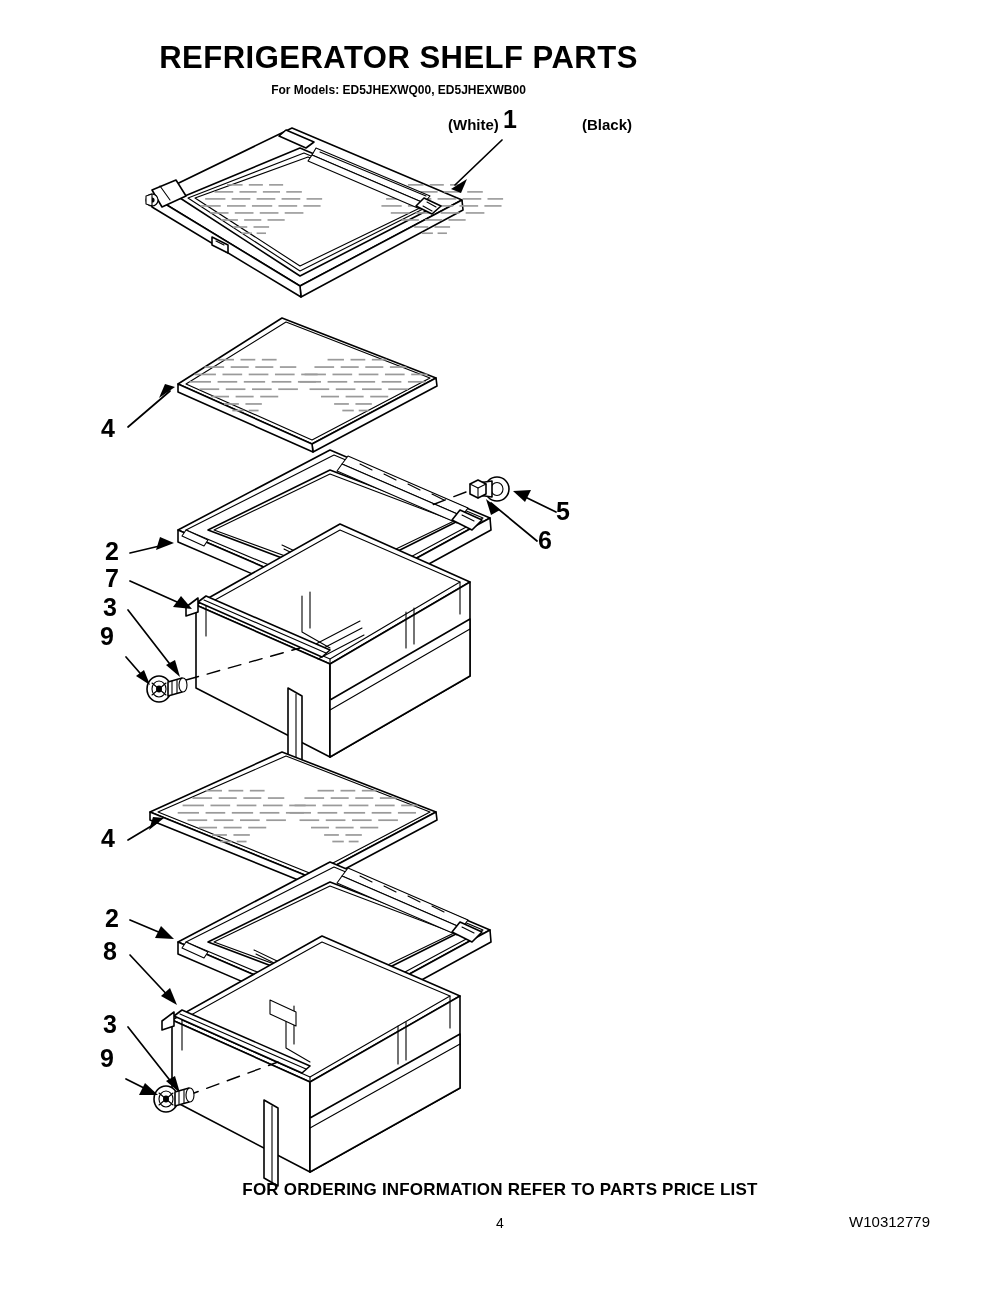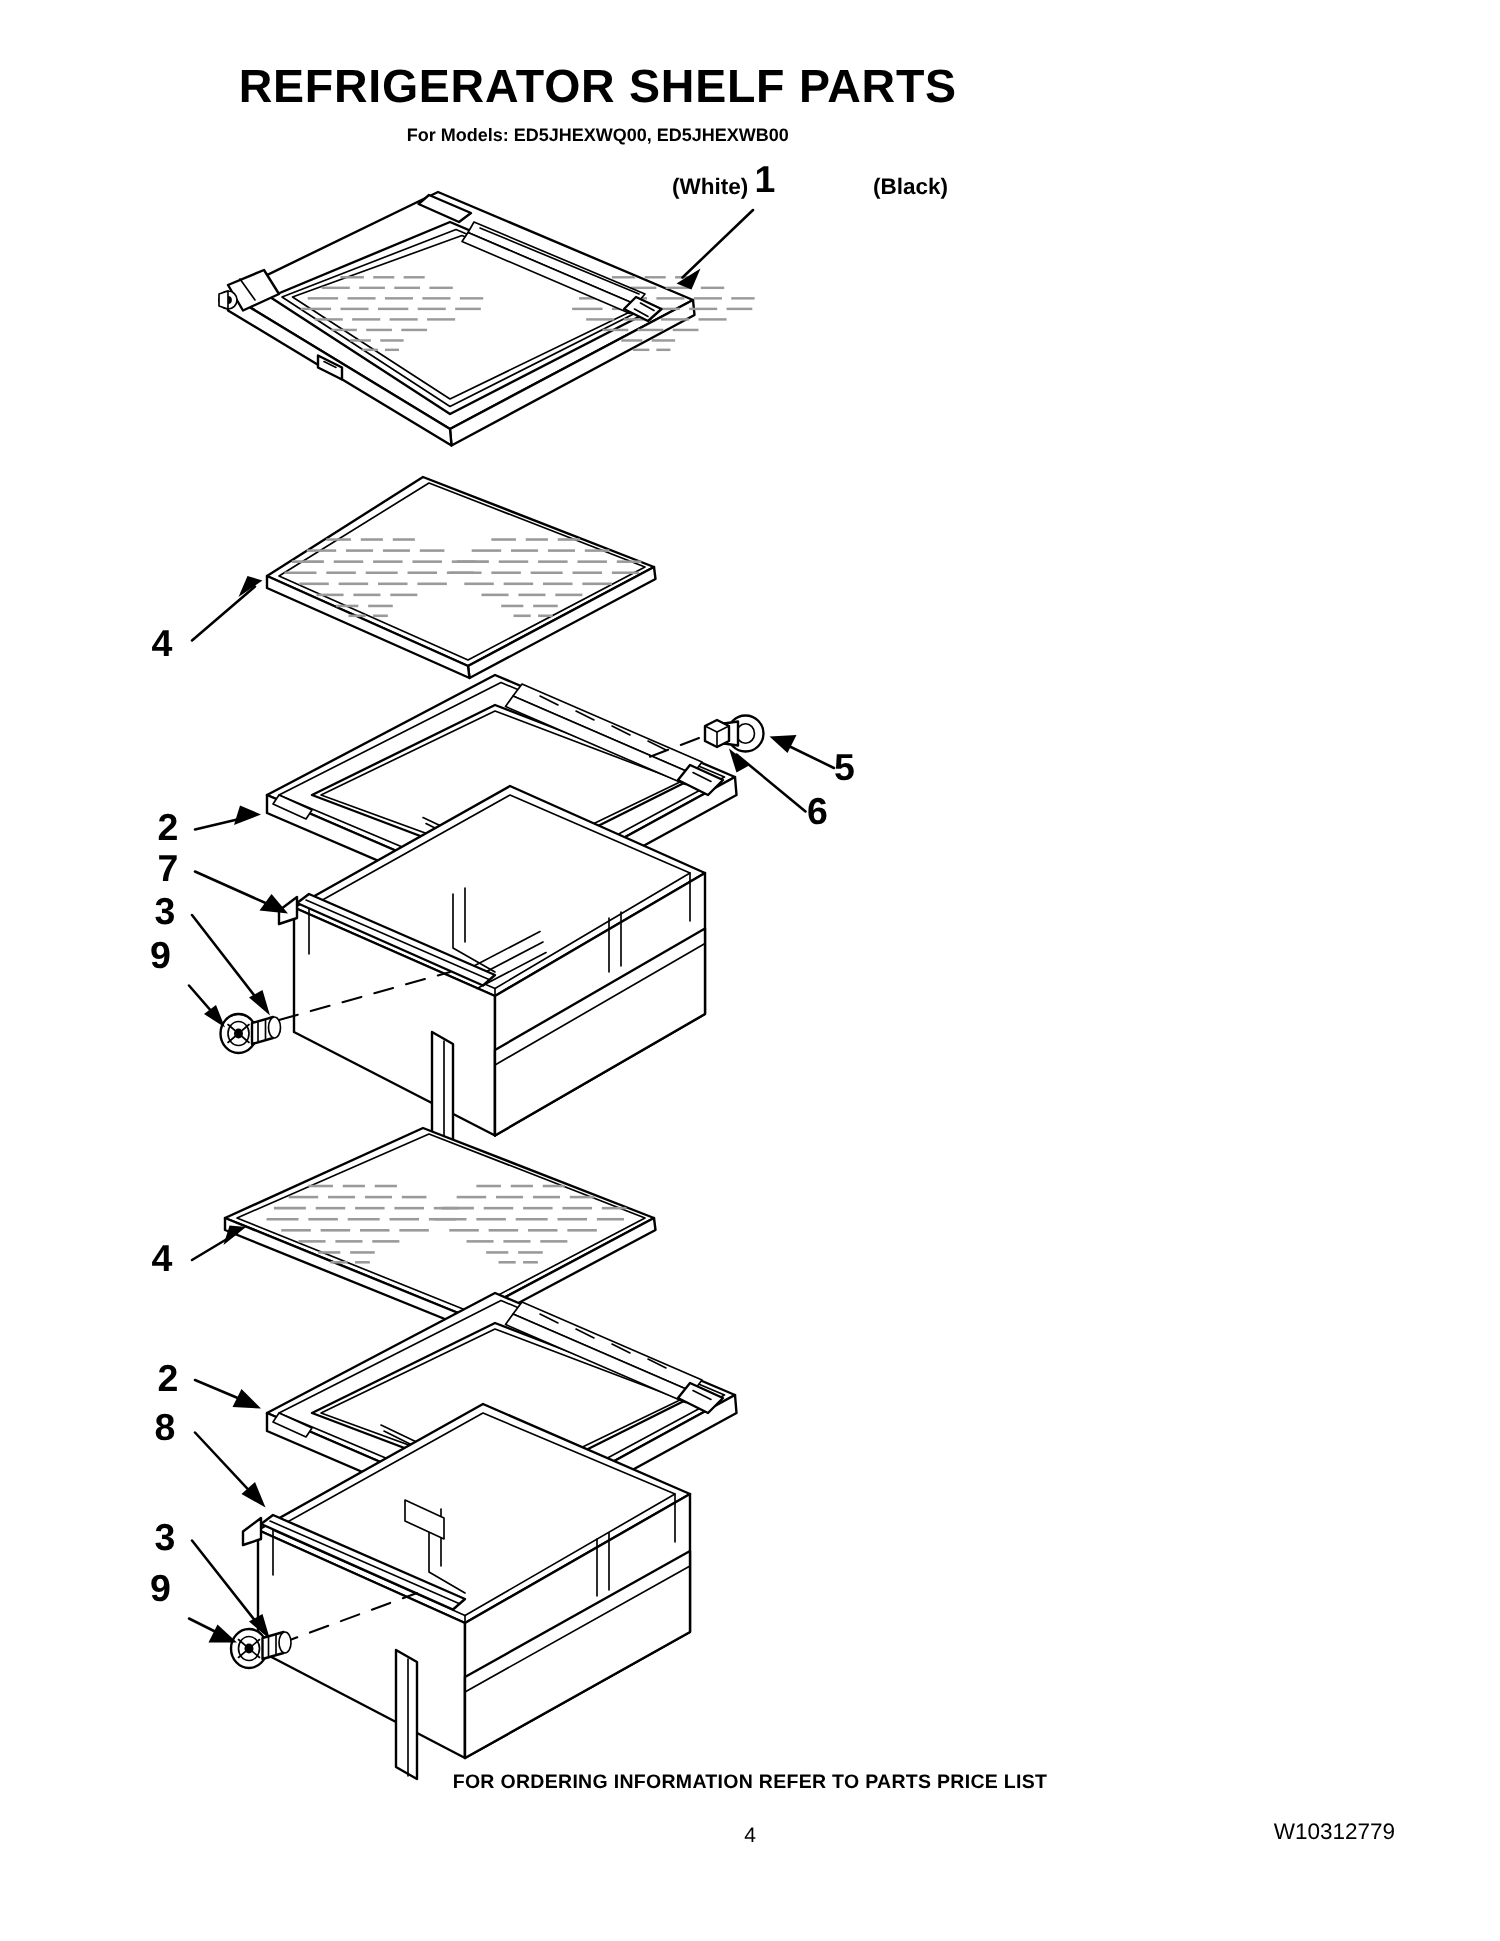--- a/index.html
+++ b/index.html
@@ -62,21 +62,21 @@
     top: 0;
     width: 1000px;
     height: 1294px;
   }
   .footer-note {
     position: absolute;
     left: 0;
     top: 1180px;
     width: 1000px;
     text-align: center;
-    font-size: 13px;
+    font-size: 17px;
     font-weight: bold;
     letter-spacing: 0.2px;
   }
   .footer-page {
     position: absolute;
     left: 0;
     top: 1215px;
     width: 1000px;
     text-align: center;
     font-size: 14px;

